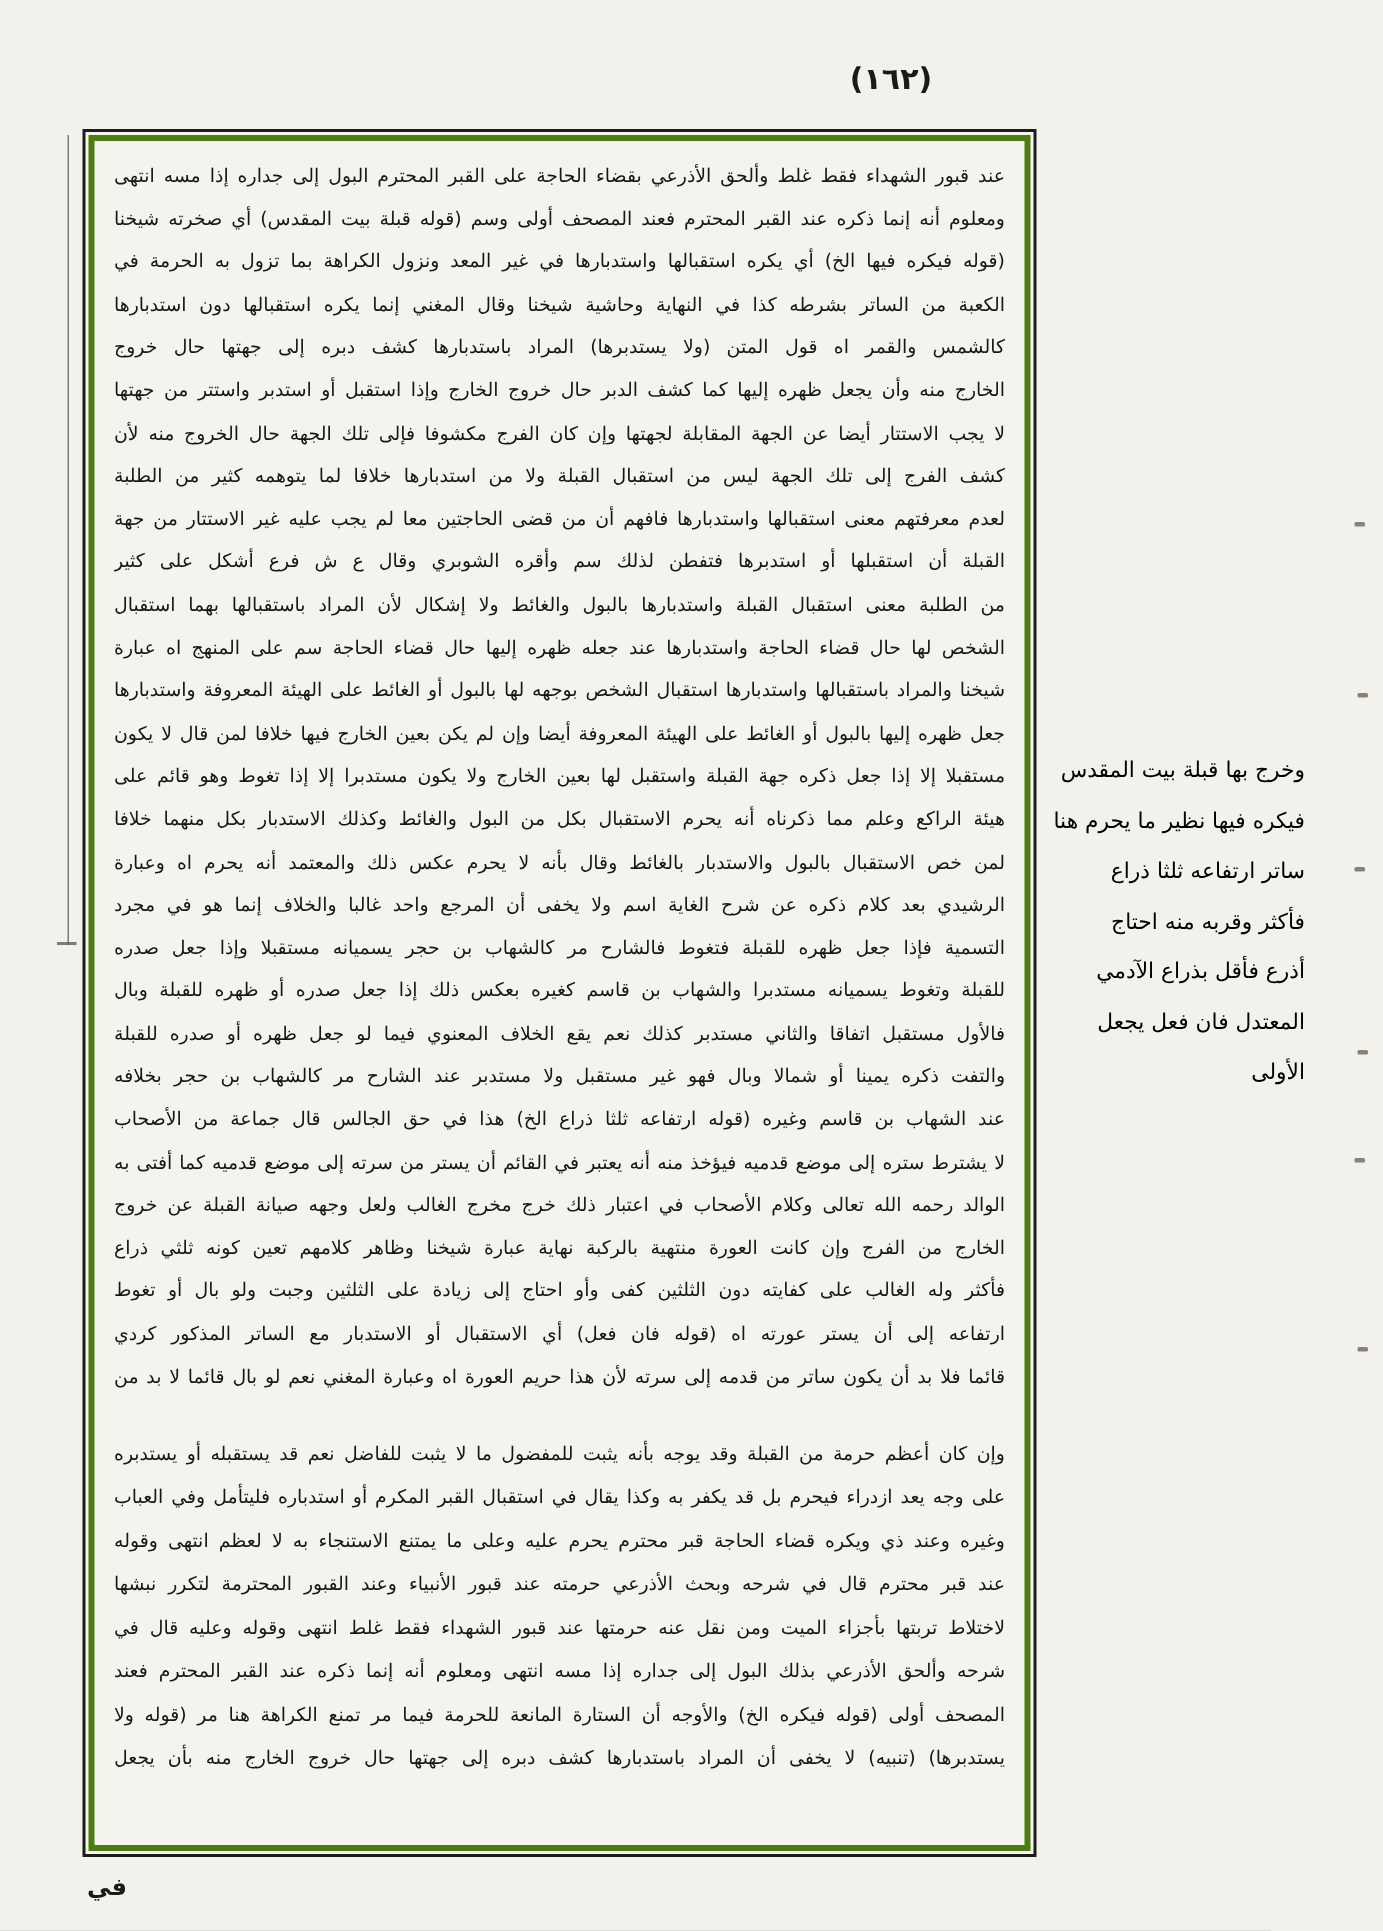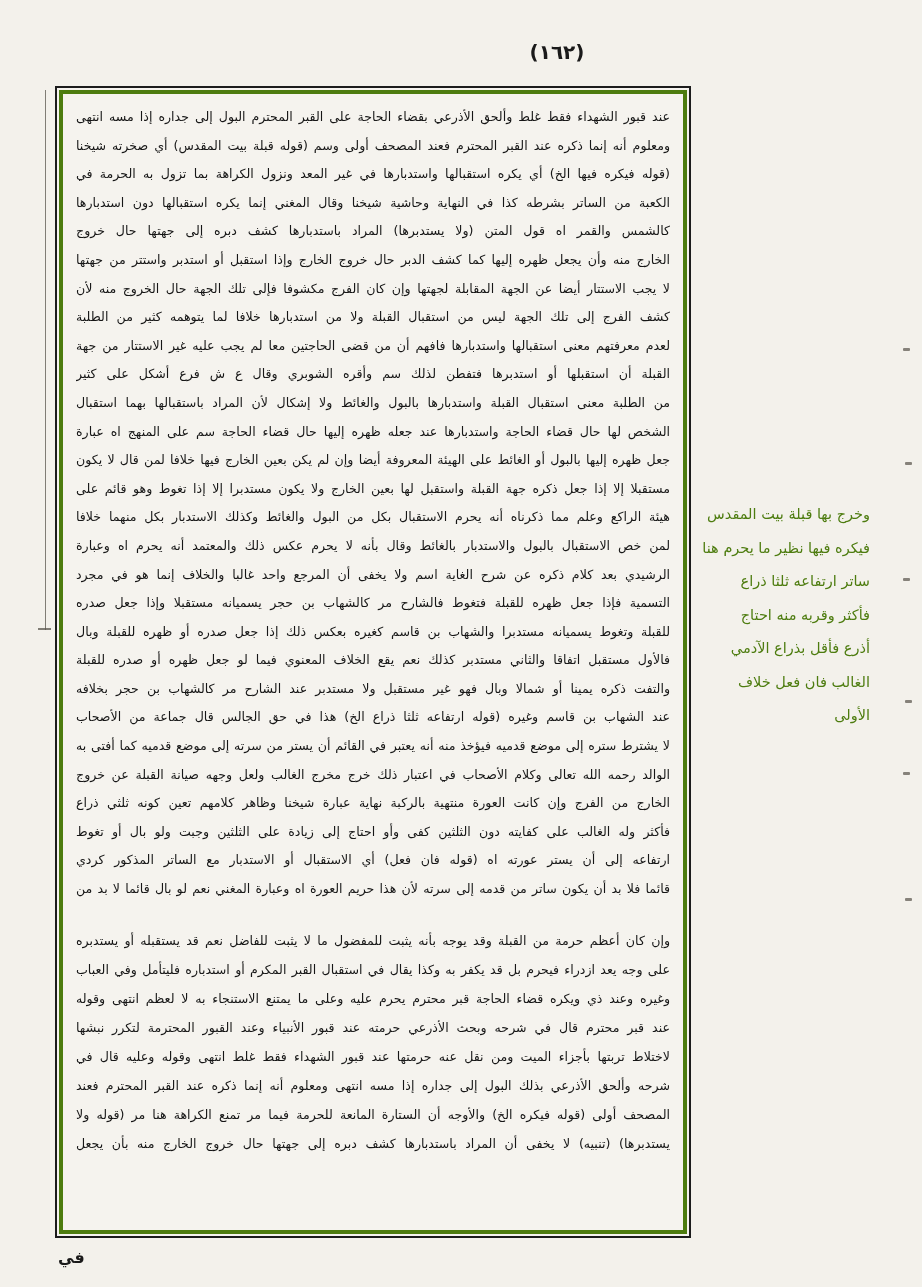--- a/index.html
+++ b/index.html
@@ -14,21 +14,21 @@
     height: 1287px;
     background: #f3f1eb;
     color: #1a1a1a;
     overflow: hidden;
     margin: 0 auto;
   }
   
   .page-number {
     position: absolute;
     top: 40px;
-    left: 502px;
+    left: 539px;
     width: 110px;
     text-align: center;
     font-size: 20px;
     font-weight: bold;
     letter-spacing: 1px;
   }
   
   .frame {
     position: absolute;
     left: 55px;
@@ -73,21 +73,21 @@
   .margin-note {
     position: absolute;
     top: 498px;
     right: 52px;
     width: 178px;
     direction: rtl;
   }
   .margin-line {
     font-size: 14.5px;
     line-height: 33.5px;
-    color: #4d7c0f;
+    color: #000000;
     white-space: nowrap;
     overflow: hidden;
   }
   
   .catchword {
     position: absolute;
     left: 58px;
     top: 1248px;
     font-size: 16px;
     font-weight: bold;
@@ -143,20 +143,21 @@
           <div class="text-line">(قوله فيكره فيها الخ) أي يكره استقبالها واستدبارها في غير المعد ونزول الكراهة بما تزول به الحرمة في</div>
           <div class="text-line">الكعبة من الساتر بشرطه كذا في النهاية وحاشية شيخنا وقال المغني إنما يكره استقبالها دون استدبارها</div>
           <div class="text-line">كالشمس والقمر اه قول المتن (ولا يستدبرها) المراد باستدبارها كشف دبره إلى جهتها حال خروج</div>
           <div class="text-line">الخارج منه وأن يجعل ظهره إليها كما كشف الدبر حال خروج الخارج وإذا استقبل أو استدبر واستتر من جهتها</div>
           <div class="text-line">لا يجب الاستتار أيضا عن الجهة المقابلة لجهتها وإن كان الفرج مكشوفا فإلى تلك الجهة حال الخروج منه لأن</div>
           <div class="text-line">كشف الفرج إلى تلك الجهة ليس من استقبال القبلة ولا من استدبارها خلافا لما يتوهمه كثير من الطلبة</div>
           <div class="text-line">لعدم معرفتهم معنى استقبالها واستدبارها فافهم أن من قضى الحاجتين معا لم يجب عليه غير الاستتار من جهة</div>
           <div class="text-line">القبلة أن استقبلها أو استدبرها فتفطن لذلك سم وأقره الشوبري وقال ع ش فرع أشكل على كثير</div>
           <div class="text-line">من الطلبة معنى استقبال القبلة واستدبارها بالبول والغائط ولا إشكال لأن المراد باستقبالها بهما استقبال</div>
           <div class="text-line">الشخص لها حال قضاء الحاجة واستدبارها عند جعله ظهره إليها حال قضاء الحاجة سم على المنهج اه عبارة</div>
+          <div class="text-line">شيخنا والمراد باستقبالها واستدبارها استقبال الشخص بوجهه لها بالبول أو الغائط على الهيئة المعروفة واستدبارها</div>
           <div class="text-line">جعل ظهره إليها بالبول أو الغائط على الهيئة المعروفة أيضا وإن لم يكن بعين الخارج فيها خلافا لمن قال لا يكون</div>
           <div class="text-line">مستقبلا إلا إذا جعل ذكره جهة القبلة واستقبل لها بعين الخارج ولا يكون مستدبرا إلا إذا تغوط وهو قائم على</div>
           <div class="text-line">هيئة الراكع وعلم مما ذكرناه أنه يحرم الاستقبال بكل من البول والغائط وكذلك الاستدبار بكل منهما خلافا</div>
           <div class="text-line">لمن خص الاستقبال بالبول والاستدبار بالغائط وقال بأنه لا يحرم عكس ذلك والمعتمد أنه يحرم اه وعبارة</div>
           <div class="text-line">الرشيدي بعد كلام ذكره عن شرح الغاية اسم ولا يخفى أن المرجع واحد غالبا والخلاف إنما هو في مجرد</div>
           <div class="text-line">التسمية فإذا جعل ظهره للقبلة فتغوط فالشارح مر كالشهاب بن حجر يسميانه مستقبلا وإذا جعل صدره</div>
           <div class="text-line">للقبلة وتغوط يسميانه مستدبرا والشهاب بن قاسم كغيره بعكس ذلك إذا جعل صدره أو ظهره للقبلة وبال</div>
           <div class="text-line">فالأول مستقبل اتفاقا والثاني مستدبر كذلك نعم يقع الخلاف المعنوي فيما لو جعل ظهره أو صدره للقبلة</div>
           <div class="text-line">والتفت ذكره يمينا أو شمالا وبال فهو غير مستقبل ولا مستدبر عند الشارح مر كالشهاب بن حجر بخلافه</div>
           <div class="text-line">عند الشهاب بن قاسم وغيره (قوله ارتفاعه ثلثا ذراع الخ) هذا في حق الجالس قال جماعة من الأصحاب</div>
@@ -183,21 +184,21 @@
 
     </div>
   </div>
 
   <div class="margin-note" dir="rtl">
       <div class="margin-line">وخرج بها قبلة بيت المقدس</div>
       <div class="margin-line">فيكره فيها نظير ما يحرم هنا</div>
       <div class="margin-line">ساتر ارتفاعه ثلثا ذراع</div>
       <div class="margin-line">فأكثر وقربه منه احتاج</div>
       <div class="margin-line">أذرع فأقل بذراع الآدمي</div>
-      <div class="margin-line">الغالب فان فعل خلاف</div>
+      <div class="margin-line">المعتدل فان فعل يجعل</div>
       <div class="margin-line">الأولى</div>
     </div>
 
   <div class="catchword">في</div>
 
   <div class="left-edge-line"></div>
   <div class="edge-tick"></div>
 
   <div class="speck s1"></div>
   <div class="speck s2"></div>

